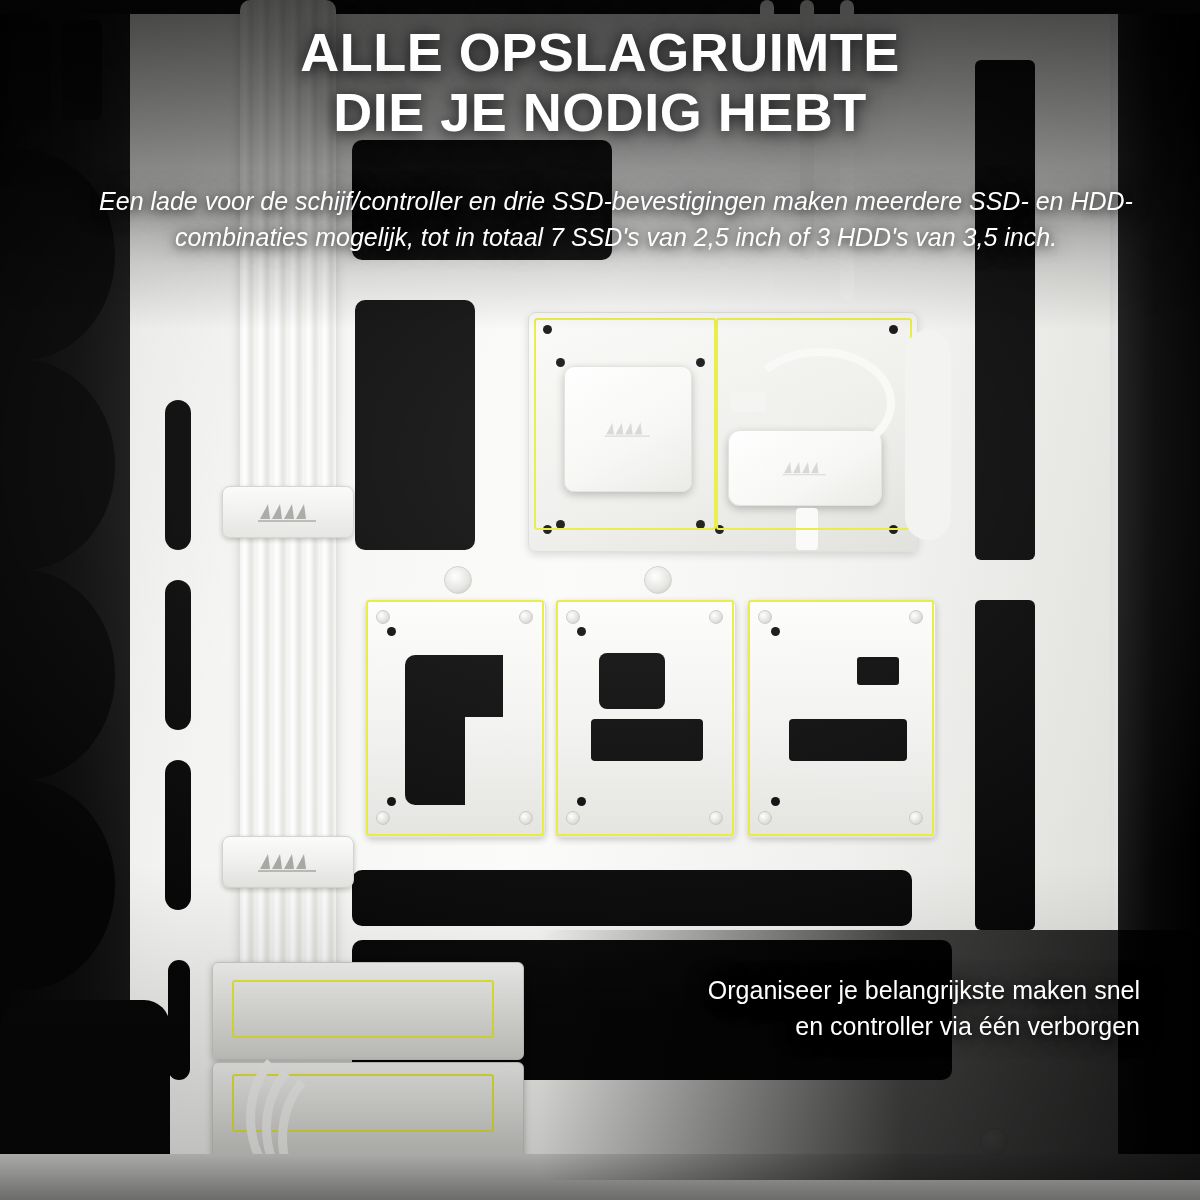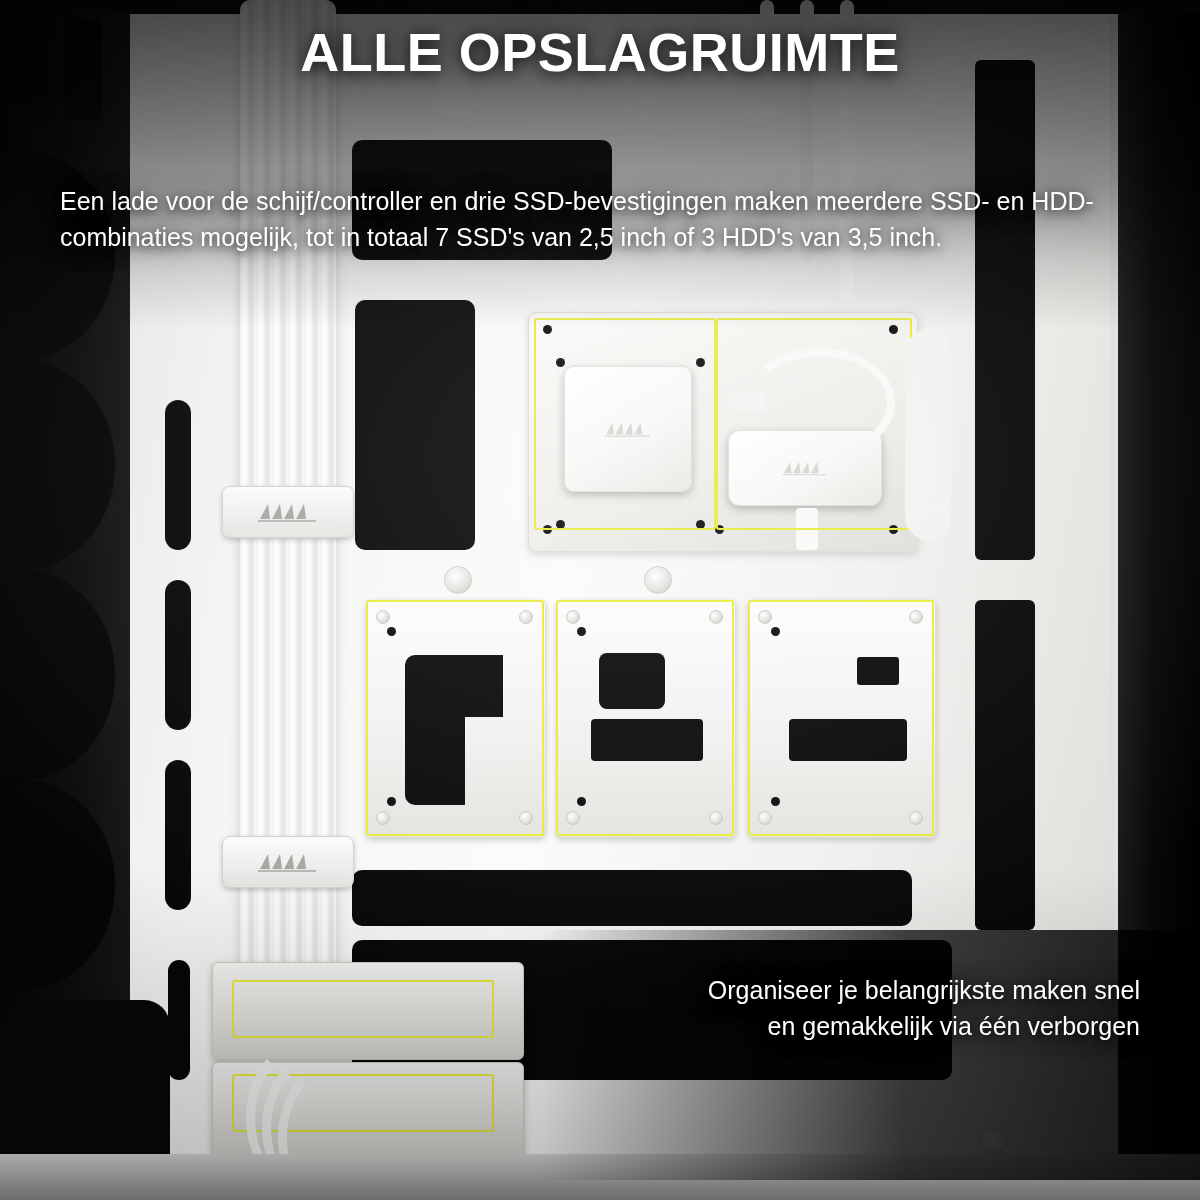--- a/index.html
+++ b/index.html
@@ -235,29 +235,30 @@
     color: #ffffff;
     font-weight: 700;
     font-size: 54px;
     line-height: 1.12;
     letter-spacing: 0.5px;
     text-shadow: 0 2px 14px rgba(0,0,0,0.75), 0 0 36px rgba(0,0,0,0.55);
   }
   .headline .l2 { display: block; }
   .subhead {
     position: absolute;
-    left: 60px;
+    left: 76px;
     top: 184px;
     width: 1080px;
-    text-align: left;
+    text-align: center;
     color: #ffffff;
     font-size: 25px;
     line-height: 1.42;
     font-weight: 400;
     text-shadow: 0 2px 10px rgba(0,0,0,0.78), 0 0 26px rgba(0,0,0,0.6);
+    font-style: italic;
   }
   .callout {
     position: absolute;
     right: 60px;
     top: 972px;
     width: 540px;
     text-align: right;
     color: #ffffff;
     font-size: 25px;
     line-height: 1.45;
@@ -417,27 +418,28 @@
     <div class="bottom-dark-bar"></div>
     <div class="grommet" style="left:980px; top:1128px;"></div>
 
     <div class="vignette"></div>
   </div>
 
   <div class="hdr-shade"></div>
 
   <div class="headline">
     <span>ALLE OPSLAGRUIMTE</span>
+    <span class="l2">DIE JE NODIG HEBT</span>
   </div>
 
   <div class="subhead">
     <span>Een lade voor de schijf/controller en drie SSD-bevestigingen maken</span>
     <span>meerdere SSD- en HDD-combinaties mogelijk, tot in totaal 7 SSD's</span>
     <span>van 2,5 inch of 3 HDD's van 3,5 inch.</span>
   </div>
 
   <div class="callout-shade"></div>
   <div class="callout">
     <div>Organiseer je belangrijkste maken snel</div>
-    <div>en gemakkelijk via één verborgen</div>
+    <div>en controller via één verborgen</div>
   </div>
 
 </div>
 
 </body></html>

